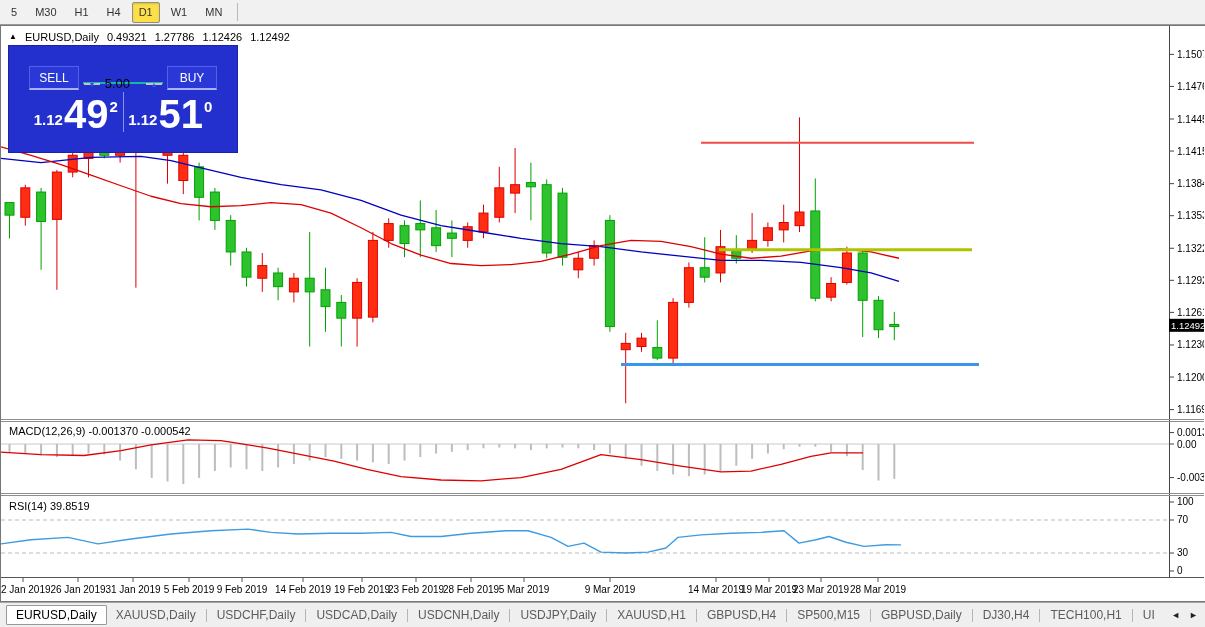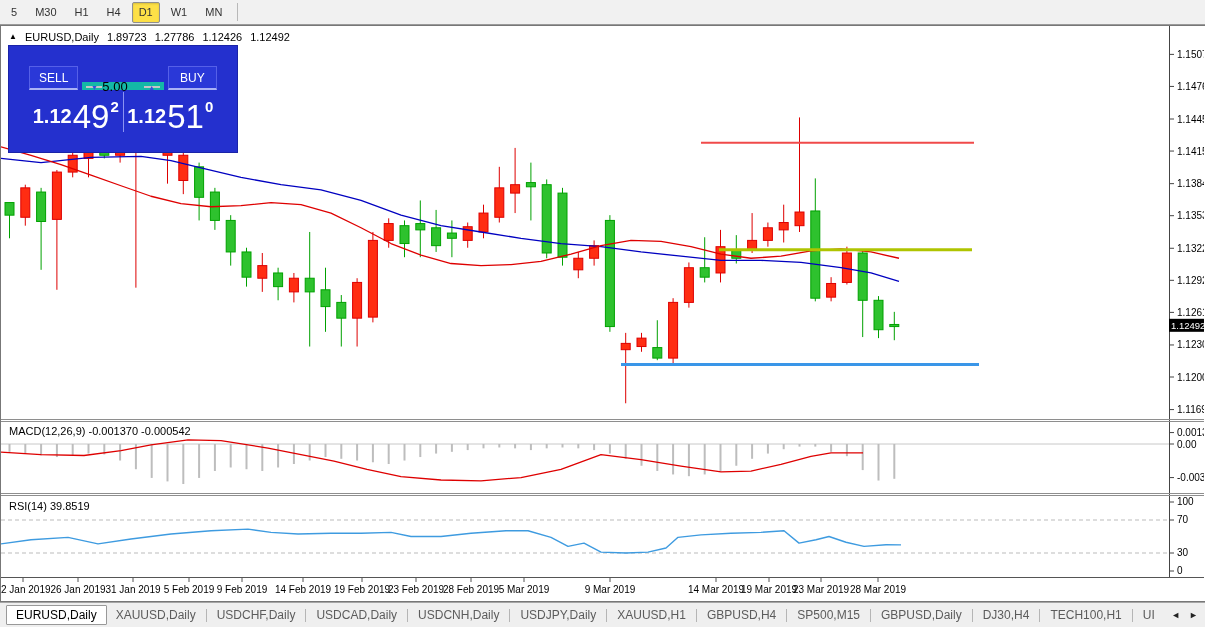--- a/index.html
+++ b/index.html
@@ -13,28 +13,28 @@
   .window{position:relative;height:577px;box-sizing:border-box;background:#fff;border-left:1px solid #777;border-top:1px solid #777;border-bottom:1px solid #777;}
   .window svg{position:absolute;left:0;top:0;}
   .chart-header{position:absolute;left:8px;top:5px;font-size:11px;color:#000;display:flex;align-items:center;gap:8px;z-index:5;}
   .chart-header .tri{font-size:8px;line-height:1;cursor:pointer;}
   .chart-header .sym{font-weight:normal;}
   .chart-header .num{letter-spacing:0;}
   
   .trade-panel{position:absolute;left:8px;top:20px;width:228px;background:#2430ce;z-index:4;padding:20px;box-sizing:border-box;box-shadow:0 0 0 1px #1a23a8;}
   .tp-row1{display:flex;height:24px;align-items:stretch;}
   .tp-btn{width:50px;color:#fff;font-size:12px;display:flex;align-items:center;justify-content:center;background:#2a38d8;border:1px solid #5560e8;border-bottom:2px solid #aab2f5;box-sizing:border-box;cursor:pointer;}
-  .tp-spin{flex:1;display:flex;margin:16px 4px;border:4px solid #14b8a6;background:#e6e6e6;box-sizing:border-box;}
+  .tp-spin{flex:1;display:flex;margin:16px 4px;border:1px solid #14b8a6;background:#e6e6e6;box-sizing:border-box;}
   .spin-btn{width:16px;display:flex;align-items:center;justify-content:center;font-size:7px;color:#3050e0;background:#e2e2e2;border:1px solid #c5c5c5;box-sizing:border-box;cursor:pointer;}
   .vol{flex:1;background:#fff;font-size:13px;color:#000;display:flex;align-items:center;justify-content:flex-end;padding-right:16px;border:none;}
   .tp-prices{display:flex;margin-top:2px;height:40px;}
   .p-cell{flex:1;display:flex;align-items:flex-end;justify-content:center;color:#fff;padding-bottom:1px;cursor:pointer;}
   .p-cell.sell{border-right:1px solid #8b93f2;}
-  .p-small{font-size:20px;font-weight:bold;margin:0 1px 3px 0;}
-  .p-big{font-size:33px;font-weight:normal;line-height:.85;}
+  .p-small{font-size:15px;font-weight:bold;margin:0 1px 3px 0;}
+  .p-big{font-size:40px;font-weight:bold;line-height:.85;}
   .p-sup{font-size:15px;font-weight:bold;margin:0 0 16px 1px;}
   
   .tabbar{height:25px;background:#efefef;border-top:1px solid #a5a5a5;display:flex;align-items:center;font-size:12px;color:#5c5c5c;box-sizing:border-box;padding-left:6px;position:relative;}
   .tab{padding:2px 9px;white-space:nowrap;cursor:pointer;}
   .tab.active{background:#fff;border:1px solid #999;color:#000;border-radius:1px;}
   .tab-sep{width:1px;height:13px;background:#b5b5b5;margin:0 1px;}
   .tab-arrows{position:absolute;right:3px;top:0;height:100%;display:flex;align-items:center;gap:9px;font-size:9px;color:#222;background:#efefef;padding:0 4px;}
   .tab-arrows span{cursor:pointer;}
   text{font-family:"Liberation Sans",sans-serif;}
 </style>
@@ -321,21 +321,21 @@
       <line x1="0" y1="393.5" x2="1203" y2="393.5" stroke="#8e8e8e" stroke-width="1"></line>
       <line x1="0" y1="395.5" x2="1203" y2="395.5" stroke="#8e8e8e" stroke-width="1"></line>
       <line x1="0" y1="467.5" x2="1203" y2="467.5" stroke="#8e8e8e" stroke-width="1"></line>
       <line x1="0" y1="469.5" x2="1203" y2="469.5" stroke="#8e8e8e" stroke-width="1"></line>
       <line x1="0" y1="551.5" x2="1203" y2="551.5" stroke="#555" stroke-width="1"></line>
     </svg>
 
   <div class="chart-header">
     <span class="tri">▲</span>
     <span class="sym">EURUSD,Daily</span>
-    <span class="num">1.89723</span>
+    <span class="num">0.49321</span>
     <span class="num">1.27786</span>
     <span class="num">1.12426</span>
     <span class="num">1.12492</span>
   </div>
 
   <div class="trade-panel">
     <div class="tp-row1">
       <div class="tp-btn">SELL</div>
       <div class="tp-spin">
         <div class="spin-btn">▼</div>

